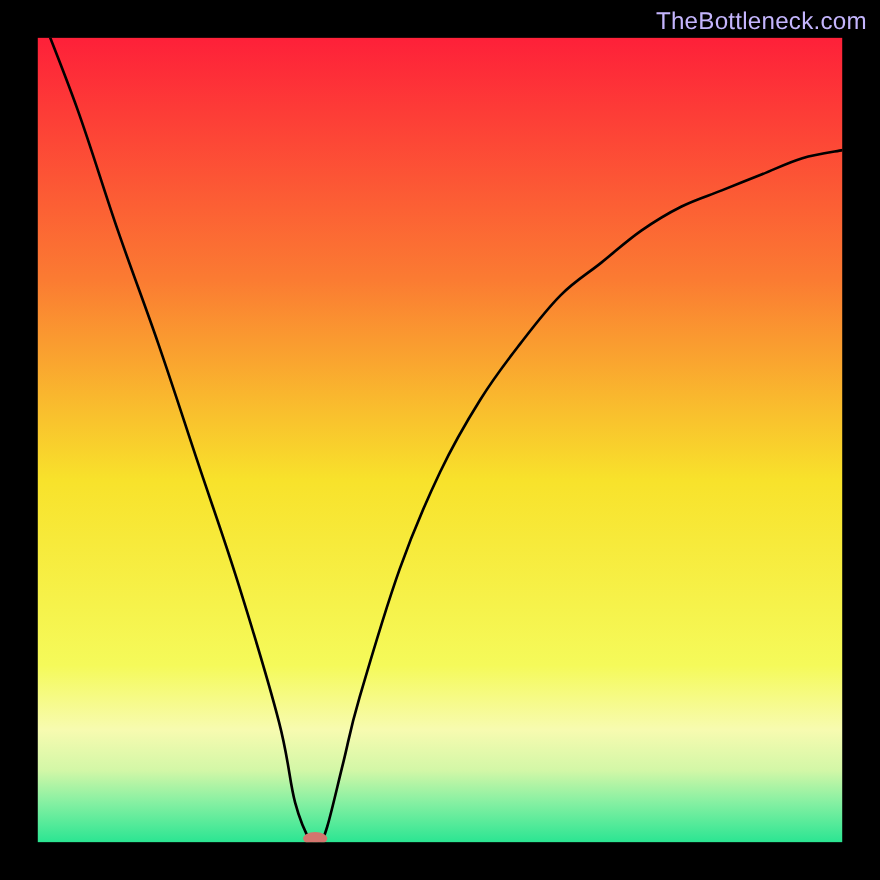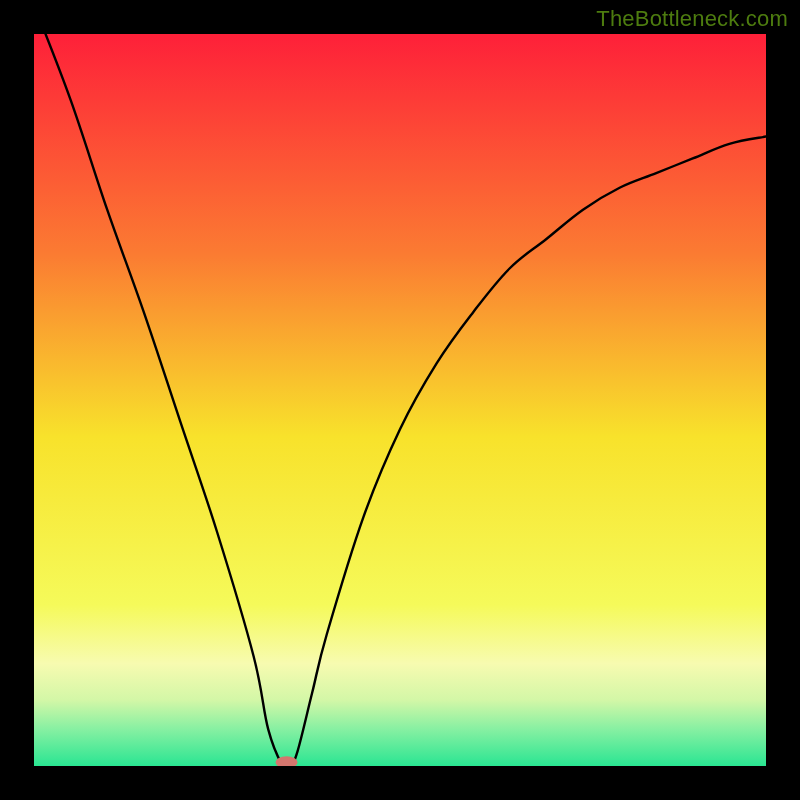--- a/index.html
+++ b/index.html
@@ -13,21 +13,21 @@
   .frame {
     position: relative;
     width: 800px;
     height: 800px;
     background: #000;
   }
   .watermark {
     position: absolute;
     top: 6px;
     right: 12px;
-    color: #4d7c0f;
+    color: #c4b5fd;
     font-size: 22px;
     font-weight: 500;
     letter-spacing: 0.2px;
     z-index: 10;
   }
   .plot-area {
     position: absolute;
     left: 34px;
     top: 34px;
     width: 732px;

